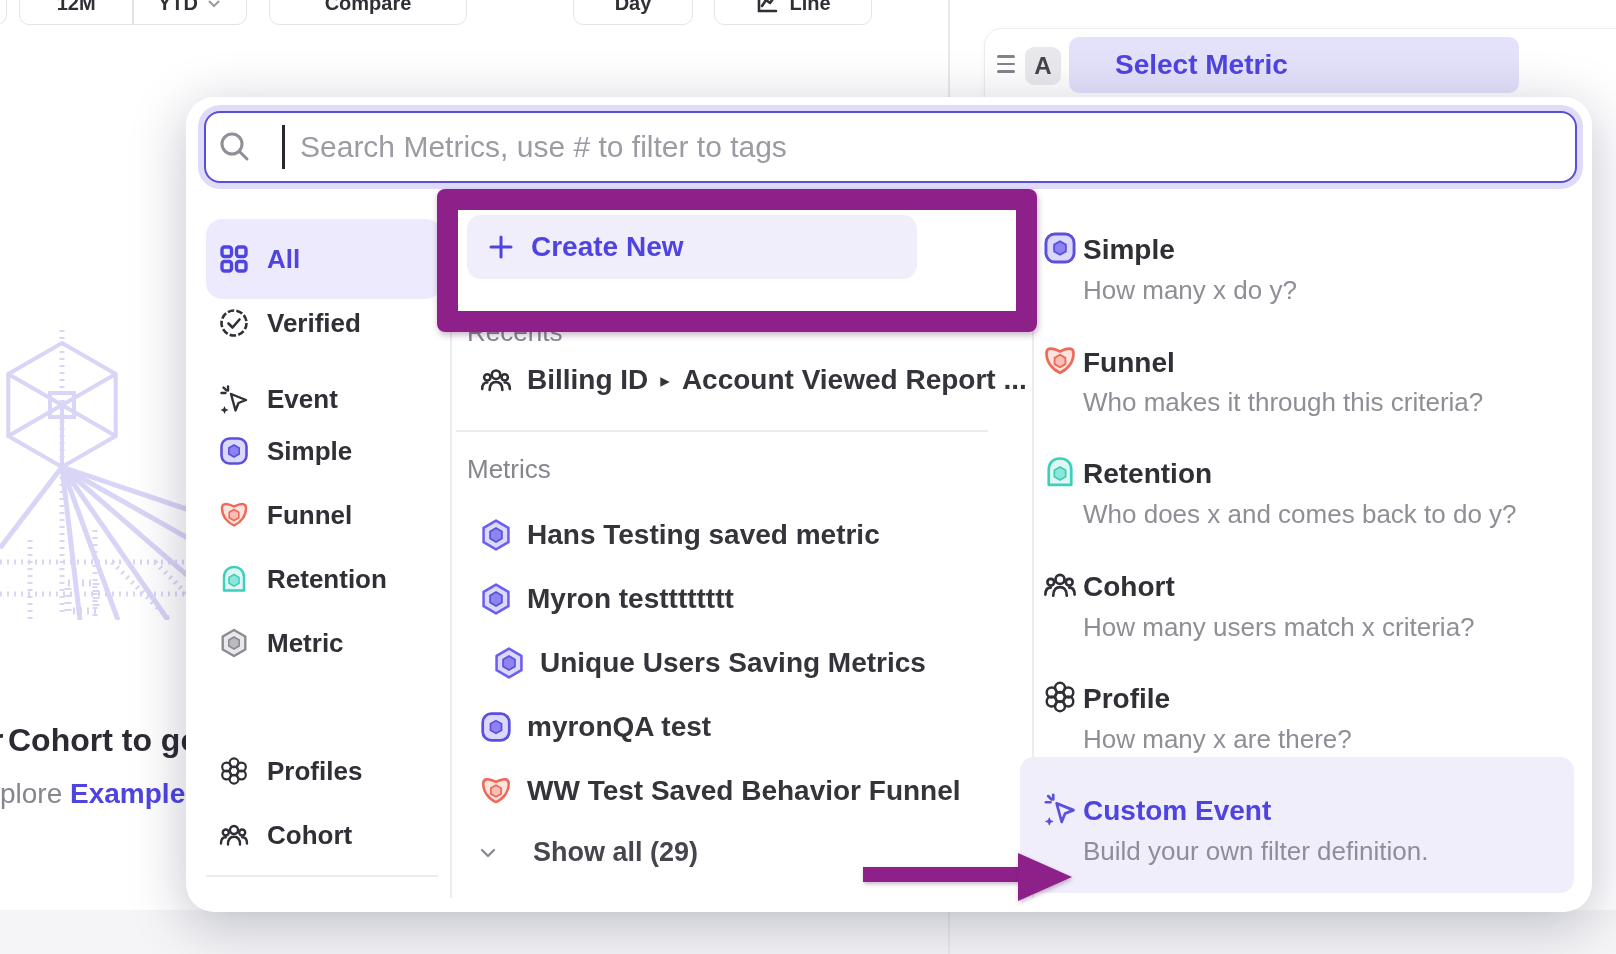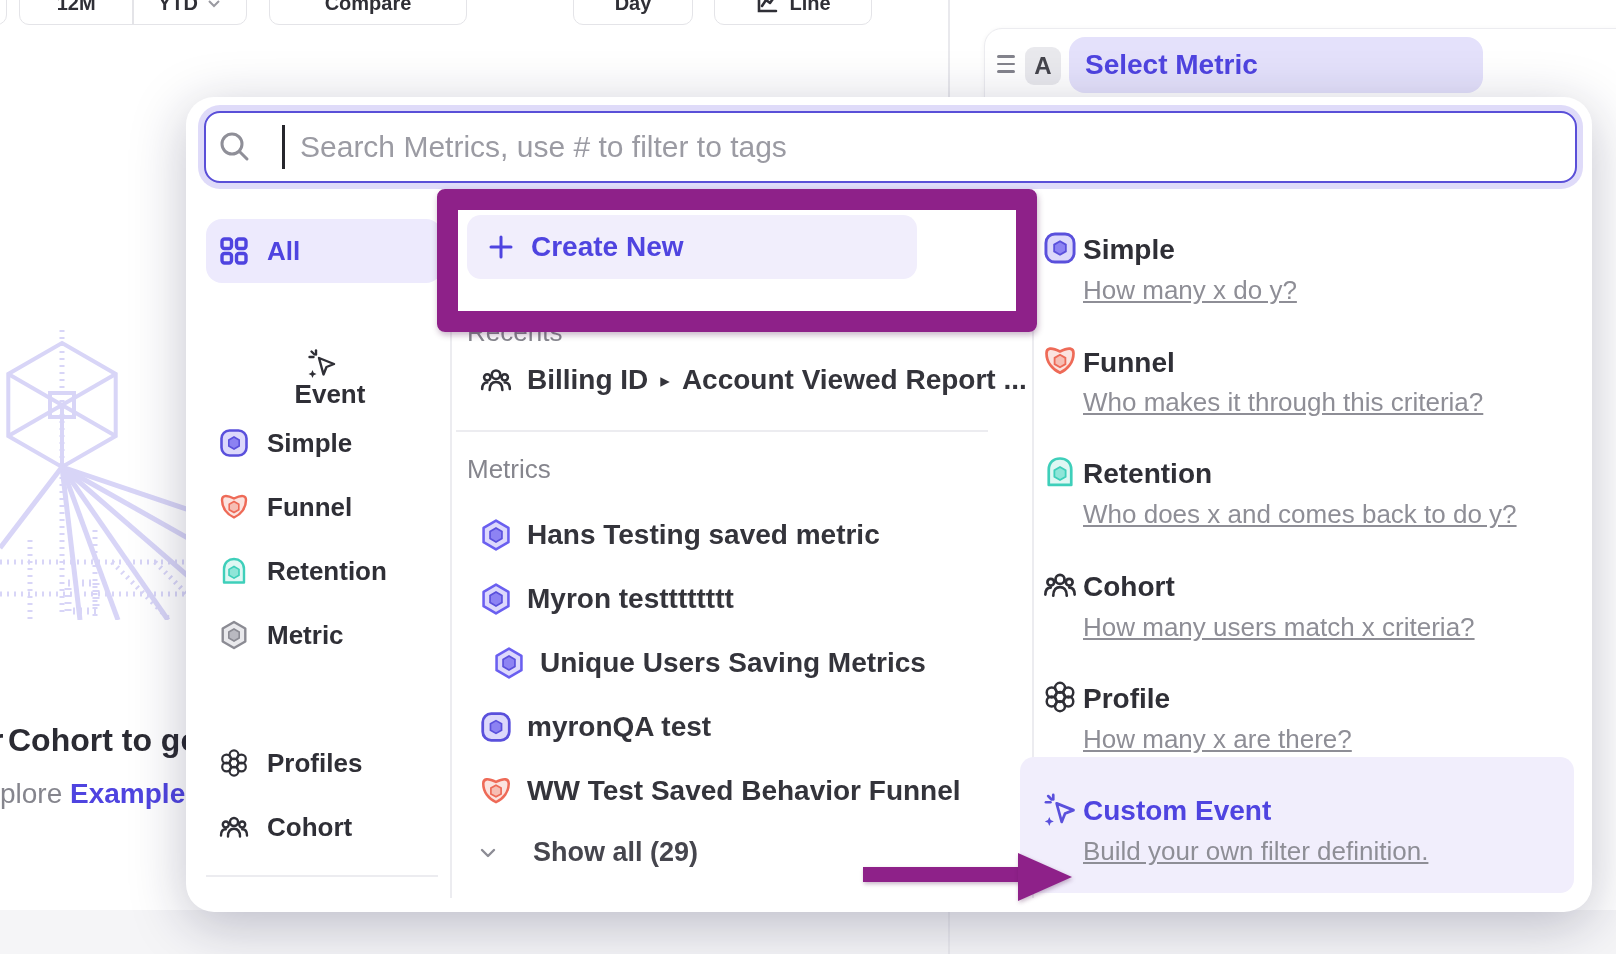--- a/index.html
+++ b/index.html
@@ -13,58 +13,58 @@
   .seg .cell{flex:1;display:flex;align-items:center;justify-content:center;height:100%;padding-top:16px;box-sizing:border-box;}
   .seg .sep{width:1.5px;height:100%;background:#e4e4e8;}
   
   .vdivider{position:absolute;left:948px;top:0;width:2px;height:954px;background:#e9e9ed;z-index:4;}
   .qcard{position:absolute;left:984px;top:28px;width:700px;height:884px;background:#fff;
     border:1.5px solid #ececf0;border-radius:18px;box-shadow:0 1px 5px rgba(0,0,0,.05);z-index:2;}
   .drag{position:absolute;left:12px;top:26px;width:18px;height:20px;z-index:2;}
   .drag i{display:block;height:2.5px;background:#83838c;margin-bottom:5px;border-radius:2px;}
   .achip{position:absolute;left:40px;top:18px;width:36px;height:38px;background:#e9e9ed;border-radius:9px;
     display:flex;align-items:center;justify-content:center;font-size:24px;font-weight:700;color:#45454c;}
-  .mpill{position:absolute;left:84px;top:8px;width:414px;height:56px;background:#e4e1fb;border-radius:16px;
-    display:flex;align-items:center;padding-left:16px;box-sizing:border-box;
+  .mpill{position:absolute;left:84px;top:8px;width:450px;height:56px;background:#e4e1fb;border-radius:10px;
+    display:flex;align-items:center;padding-left:46px;box-sizing:border-box;
     font-size:28px;font-weight:600;color:#4f44e0;}
   
   .bg-headline{position:absolute;left:8px;top:722px;font-size:32px;font-weight:700;color:#2b2b33;z-index:1;white-space:nowrap;}
   .bg-headline-frag{position:absolute;left:-9px;top:722px;font-size:32px;font-weight:700;color:#2b2b33;z-index:1;}
   .bg-explore{position:absolute;left:0px;top:778px;font-size:28px;color:#85858d;z-index:1;white-space:nowrap;}
   .bg-explore a{color:#4f44e0;font-weight:600;text-decoration:none;}
   .wireframe{position:absolute;left:0;top:330px;z-index:1;}
   .graystrip{position:absolute;left:0;top:910px;width:1616px;height:44px;background:#f5f5f7;z-index:3;}
   
   .modal{position:absolute;left:186px;top:97px;width:1406px;height:815px;background:#fff;border-radius:28px;
     box-shadow:0 12px 55px rgba(25,25,60,.26);z-index:5;overflow:hidden;}
   .search{position:absolute;left:18px;top:14px;width:1373px;height:72px;box-sizing:border-box;
     border:2.5px solid #5a4fd8;border-radius:16px;background:#fff;box-shadow:0 0 0 6px #dfdbf9;
     padding:0 20px 0 94px;font-size:30px;color:#33333a;outline:none;
     font-family:"Liberation Sans","DejaVu Sans",sans-serif;}
   .search::placeholder{color:#9b9ba3;}
   .search-icon{position:absolute;left:32px;top:33px;z-index:2;}
   .caret{position:absolute;left:96px;top:28px;width:2.5px;height:44px;background:#26262c;z-index:2;}
-  .siderow{position:absolute;left:20px;width:236px;height:64px;display:flex;align-items:center;
+  .siderow{position:absolute;left:20px;width:236px;height:80px;display:flex;align-items:center;
     padding-left:12px;box-sizing:border-box;border-radius:16px;font-size:26px;font-weight:600;color:#2f2f36;cursor:pointer;}
   .siderow.selected{background:#edeafd;color:#4f44e0;}
   .siderow .ic{width:32px;height:32px;margin-right:17px;flex:0 0 auto;display:flex;align-items:center;justify-content:center;}
   .col-div{position:absolute;width:1.5px;background:#ececf0;}
   .h-div{position:absolute;height:1.5px;background:#ececf0;}
   .section-label{position:absolute;font-size:26px;color:#85858d;}
   .createbtn{position:absolute;left:281px;top:118px;width:450px;height:64px;background:#f1eefc;border-radius:14px;
     display:flex;align-items:center;padding-left:20px;box-sizing:border-box;cursor:pointer;}
   .createbtn .lbl{font-size:28px;font-weight:600;color:#4f44e0;margin-left:16px;}
   .listrow{position:absolute;display:flex;align-items:center;cursor:pointer;}
   .listrow .ic{width:34px;height:34px;margin-right:14px;display:flex;align-items:center;justify-content:center;}
   .listrow .lbl{font-size:28px;font-weight:600;color:#34343b;white-space:nowrap;}
   .tri-sep{font-size:19px;color:#34343b;margin:0 12px;}
   .showall{position:absolute;left:290px;top:740px;display:flex;align-items:center;cursor:pointer;gap:21px;}
   .showall .lbl{font-size:27px;font-weight:600;color:#46464e;margin-left:12px;}
   .typerow-title{position:absolute;font-size:28px;font-weight:700;color:#2f2f36;white-space:nowrap;}
-  .typerow-desc{position:absolute;font-size:26px;color:#8e8e96;white-space:nowrap;text-decoration:underline;}
+  .typerow-desc{position:absolute;font-size:26px;color:#8e8e96;white-space:nowrap;}
   .type-ic{position:absolute;width:36px;height:36px;display:flex;align-items:center;justify-content:center;}
   .custom-highlight{position:absolute;left:834px;top:660px;width:554px;height:136px;background:#f1eefc;border-radius:14px;}
   .fx{font-style:italic;font-weight:700;font-size:26px;color:#2f2f36;font-family:"DejaVu Serif",serif;}
   
   .anno-rect{position:absolute;left:437px;top:189px;width:600px;height:143px;box-sizing:border-box;
     border:21px solid #8e2189;border-radius:8px;z-index:30;box-shadow:1px 3px 6px rgba(70,10,70,.30);}
   .anno-arrow-tail{position:absolute;left:863px;top:867px;width:157px;height:15px;background:#8e2189;z-index:30;
     box-shadow:1px 2px 4px rgba(70,10,70,.30);}
   .anno-arrow-head{position:absolute;left:1018px;top:853px;width:0;height:0;z-index:30;
     border-left:54px solid #8e2189;border-top:24px solid transparent;border-bottom:24px solid transparent;
@@ -159,21 +159,30 @@
             <g fill="none" stroke="#4f44e0" stroke-width="3.4">
           <rect x="3" y="3" width="9.5" height="9.5" rx="2.5"></rect>
               <rect x="17.5" y="3" width="9.5" height="9.5" rx="2.5"></rect>
           <rect x="3" y="17.5" width="9.5" height="9.5" rx="2.5"></rect>
               <rect x="17.5" y="17.5" width="9.5" height="9.5" rx="2.5"></rect>
             </g>
           </svg>
       </span>
         <span>All</span>
     </div>
-    <div class="siderow" style="top:250px;flex-direction:column;">
+    <div class="siderow" style="top:186px;">
+      <span class="ic">
+        <svg width="32" height="32" viewBox="0 0 32 32">
+          <circle cx="16" cy="16" r="12.5" fill="none" stroke="#2f2f36" stroke-width="2.6" stroke-dasharray="6.5 2.2"></circle>
+          <polyline points="10.5,16.5 14.5,20.5 21.5,12.5" fill="none" stroke="#2f2f36" stroke-width="2.6" stroke-linecap="round" stroke-linejoin="round"></polyline>
+        </svg>
+      </span>
+        <span>Verified</span>
+    </div>
+    <div class="siderow" style="top:262px;">
       <span class="ic">
         <svg width="32" height="32" viewBox="0 0 32 32">
             <g fill="none" stroke="#2f2f36" stroke-width="2.4" stroke-linecap="round" stroke-linejoin="round">
           <path d="M13 11 L28 17 L20.5 20 L17.5 27.5 Z"></path>
           <line x1="10" y1="3.5" x2="10" y2="7.5"></line>
               <line x1="3.5" y1="10" x2="7.5" y2="10"></line>
               <line x1="5.5" y1="4.5" x2="8.5" y2="7.5"></line>
         </g>
             <path d="M6.5 23 l1.2 2.8 2.8 1.2 -2.8 1.2 -1.2 2.8 -1.2 -2.8 -2.8 -1.2 2.8 -1.2 Z" fill="#2f2f36"></path>
           </svg>

